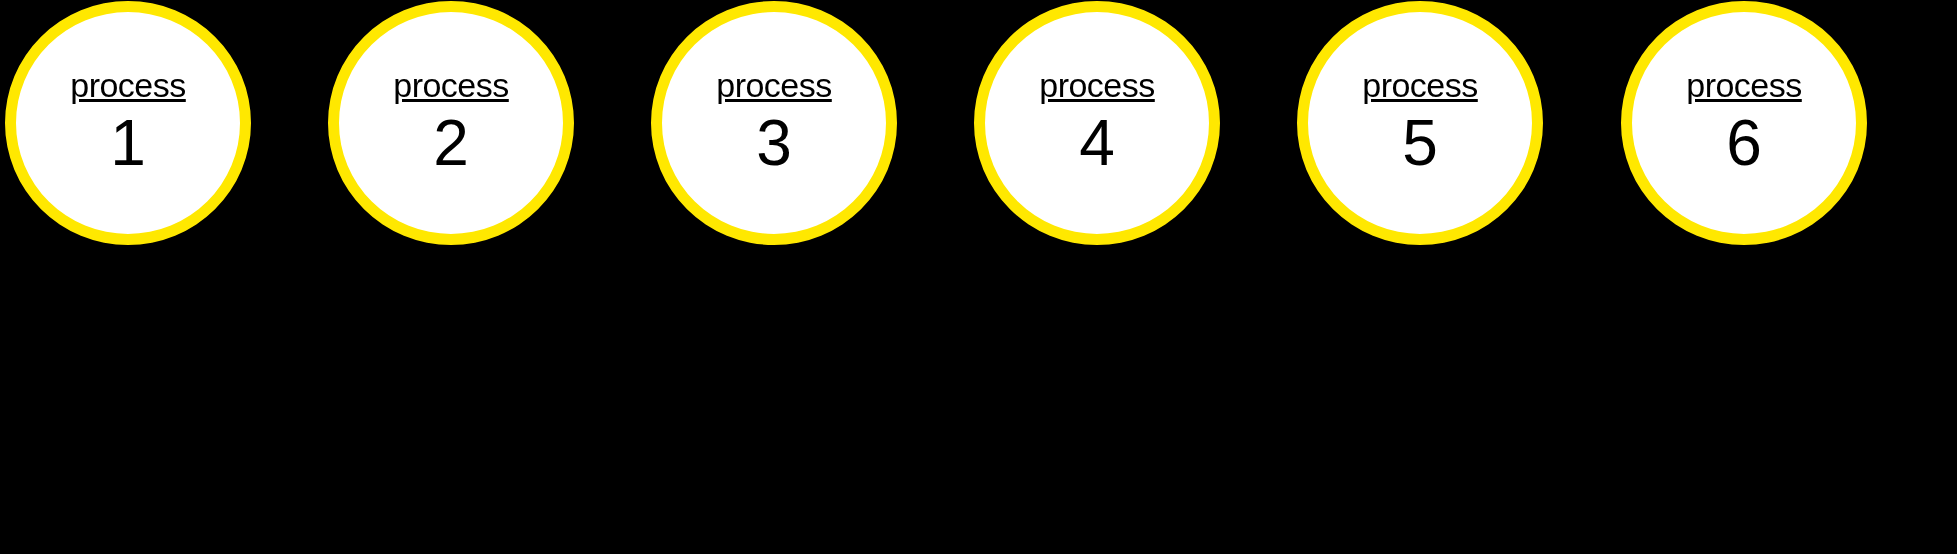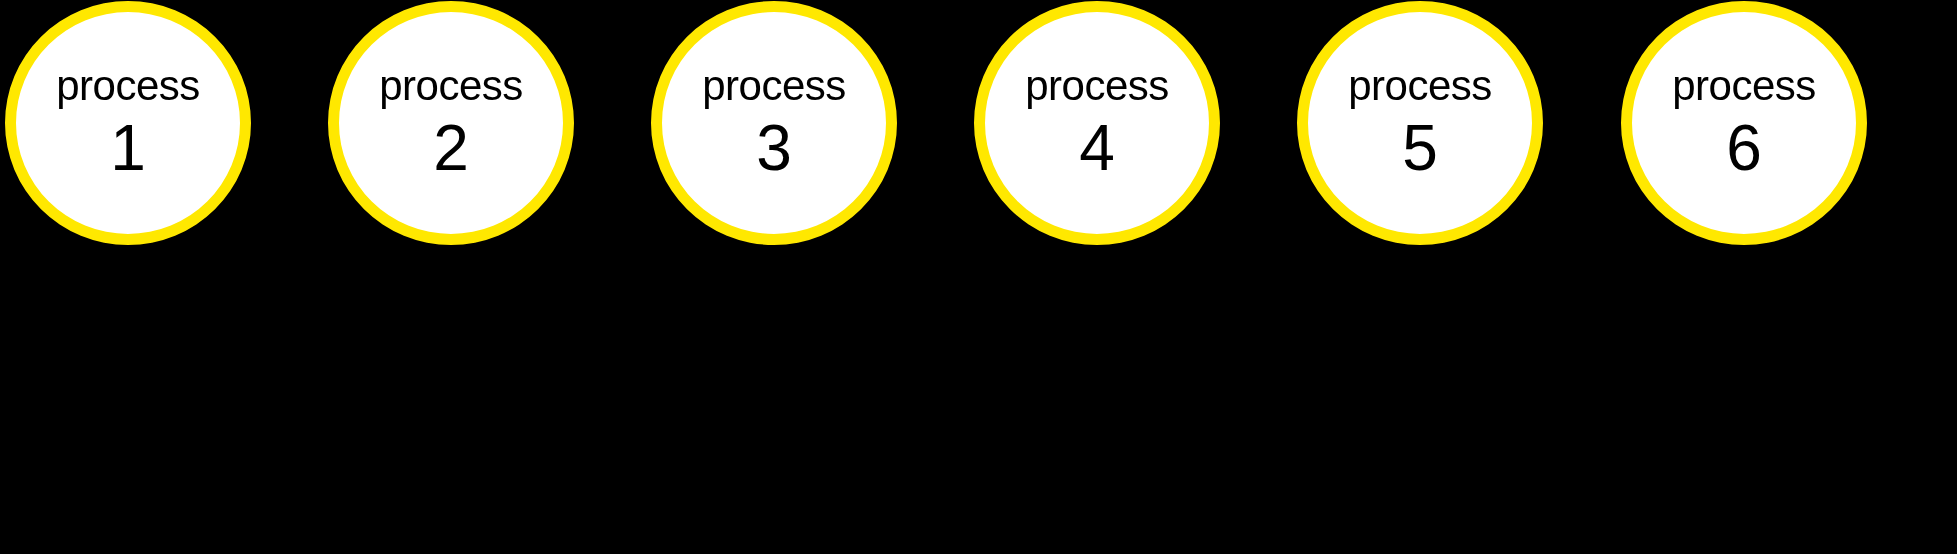--- a/index.html
+++ b/index.html
@@ -35,24 +35,25 @@
     color: var(--text);
     text-align: center;
   }
   .node:nth-of-type(1) { left: 5px; }
   .node:nth-of-type(2) { left: 328px; }
   .node:nth-of-type(3) { left: 651px; }
   .node:nth-of-type(4) { left: 974px; }
   .node:nth-of-type(5) { left: 1297px; }
   .node:nth-of-type(6) { left: 1621px; }
   .node-label {
-    font-size: 42px;
+    font-size: 34px;
     line-height: 1.15;
     letter-spacing: -0.5px;
     color: var(--text);
+    text-decoration: underline;
   }
   .node-number {
     font-size: 64px;
     line-height: 1.12;
     margin-top: 3px;
     color: var(--text);
   }
 </style>
 </head>
 <body>

